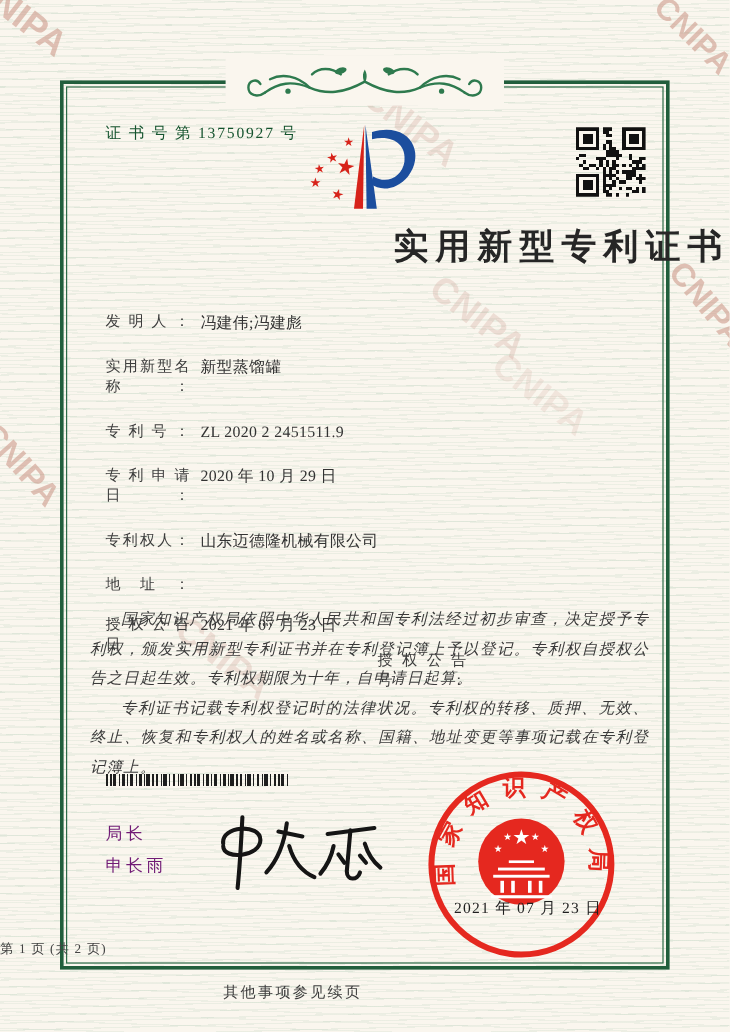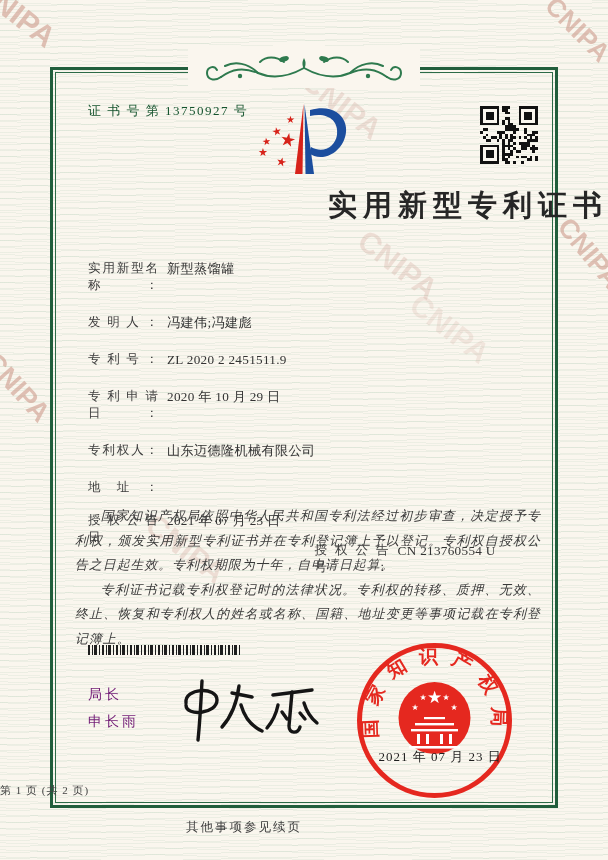--- a/index.html
+++ b/index.html
@@ -243,26 +243,26 @@
         <rect x="0" y="14" width="7" height="7" fill="#111"></rect>
         <rect x="1" y="15" width="5" height="5" fill="#faf6ee"></rect>
         <rect x="2" y="16" width="3" height="3" fill="#111"></rect>
       </svg>
   </div>
 
   <div class="title">实用新型专利证书</div>
 
   <div class="fields">
     <div class="frow">
+      <span class="flabel">发明人：</span>
+      <span class="fvalue">冯建伟;冯建彪</span>
+    </div>
+    <div class="frow">
       <span class="flabel">实用新型名称：</span>
       <span class="fvalue">新型蒸馏罐</span>
-    </div>
-    <div class="frow">
-      <span class="flabel">发明人：</span>
-      <span class="fvalue">冯建伟;冯建彪</span>
     </div>
     <div class="frow">
       <span class="flabel">专利号：</span>
       <span class="fvalue">ZL 2020 2 2451511.9</span>
     </div>
     <div class="frow">
       <span class="flabel">专利申请日：</span>
       <span class="fvalue">2020 年 10 月 29 日</span>
     </div>
     <div class="frow">
@@ -272,21 +272,20 @@
     <div class="frow" style="margin-bottom:16px;gap:17px;">
       <span class="flabel">地址：</span>
     </div>
     <div class="grant-row">
       <div class="gpair">
         <span class="flabel">授权公告日：</span>
         <span class="fvalue">2021 年 07 月 23 日</span>
       </div>
       <div class="gpair">
         <span class="flabel" style="width:74px;">授权公告号：</span>
-        <span class="fvalue">CN 213760554 U</span>
       </div>
     </div>
   </div>
 
   <div class="paras">
     <p>国家知识产权局依照中华人民共和国专利法经过初步审查，决定授予专利权，颁发实用新型专利证书并在专利登记簿上予以登记。专利权自授权公告之日起生效。专利权期限为十年，自申请日起算。</p>
     <p>专利证书记载专利权登记时的法律状况。专利权的转移、质押、无效、终止、恢复和专利权人的姓名或名称、国籍、地址变更等事项记载在专利登记簿上。</p>
   </div>
 
   <div class="barcode"></div>

